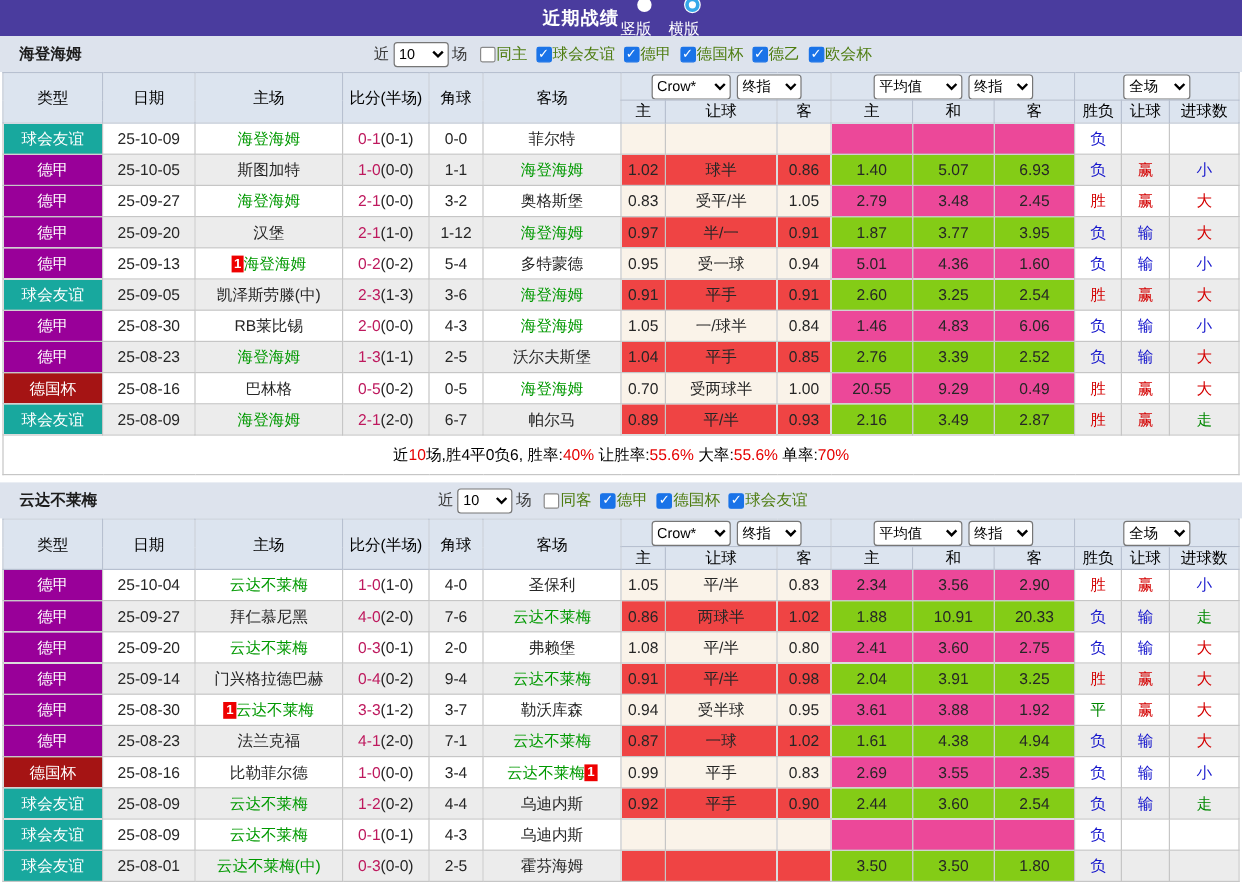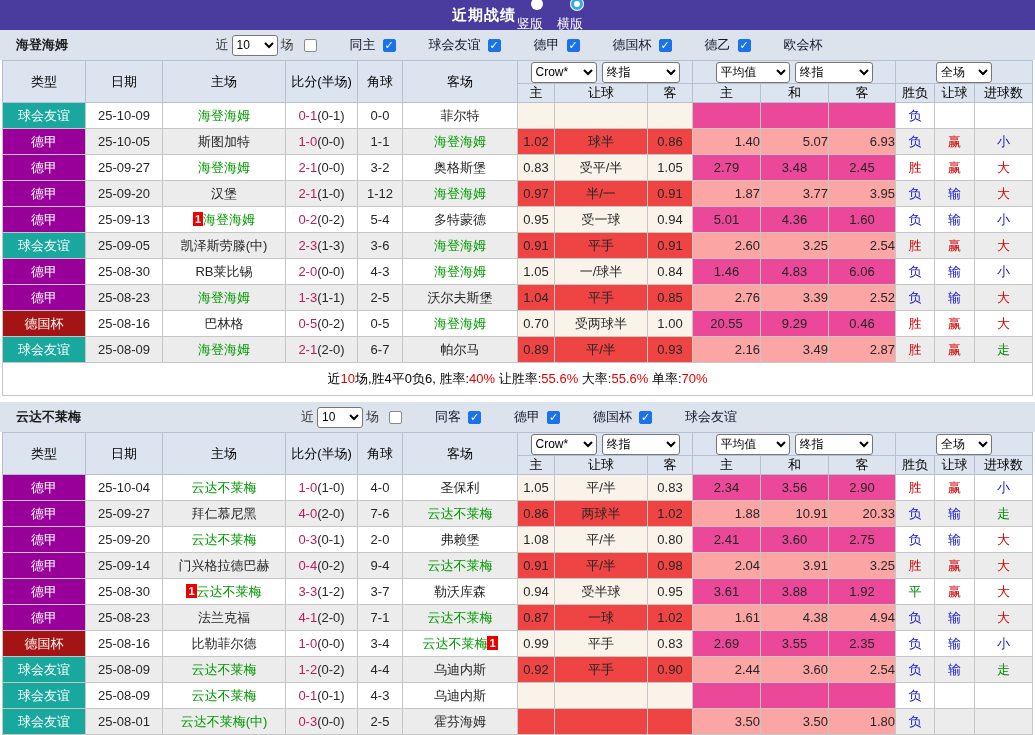--- a/index.html
+++ b/index.html
@@ -16,41 +16,41 @@
   
   .section{position:relative;}
   .section + .section{margin-top:6px;}
   .sec-header{height:30px;background:#dde3ed;position:relative;display:flex;align-items:center;font-size:13px;}
   .team-name{position:absolute;left:16px;font-weight:bold;font-size:13px;color:#1c1c1c;}
   .filters{margin:0 auto;display:flex;align-items:center;}
   .filters .lbl{margin:0 3px;color:#3a3a3a;}
   select{font-size:12px;height:21px;font-family:inherit;border:1px solid #767676;border-radius:3px;background:#fff;}
   .sel-count{width:46px;}
   .sel-crow{width:66px;}
-  .sel-final{width:78px;}
+  .sel-final{width:54px;}
   .sel-avg{width:74px;}
   .sel-full{width:56px;}
   .cb{width:13px;height:13px;box-sizing:border-box;border:1px solid #8a8a8a;border-radius:2px;background:#fff;display:inline-flex;align-items:center;justify-content:center;margin:0 1px 0 7px;flex:0 0 auto;}
   .cb.checked{background:#1a73e8;border-color:#1a73e8;color:#fff;font-size:11px;font-weight:bold;line-height:1;}
-  .cb-label{color:#0f172a;margin-left:32px;}
+  .cb-label{color:#4d7c0f;}
 
   
   table.grid{border-collapse:collapse;table-layout:fixed;width:1031px;margin-left:2px;font-size:13px;}
   .grid th,.grid td{border:1px solid #c6c6c6;text-align:center;padding:0;overflow:hidden;white-space:nowrap;}
   .grid thead th{background:#dce4ef;font-weight:normal;font-size:13px;border-color:#b7c0d0;color:#000;}
   tr.sel-row th{height:22px;}
   tr.lbl-row th{height:15px;}
   .sel-cell{vertical-align:middle;}
   .sel-wrap{display:flex;justify-content:center;gap:5px;align-items:center;}
   tbody td{height:25px;color:#262626;}
   tr.alt td{background:#ececec;}
   td.crow{background:#faf3e9;}
   tr.alt td.crow{background:#ef4444;}
   td.avg{background:#ec4899;}
-  tr.alt td.avg{background:#fca5a5;text-align:right;}
+  tr.alt td.avg{background:#84cc16;}
   .badge{color:#fff;font-size:13px;}
   .team-green{color:#009900;}
   .score-red{color:#be185d;}
   .card{display:inline-block;background:#ee0000;color:#fff;font-size:11px;font-weight:bold;line-height:14px;padding:0 2px;vertical-align:1px;}
   .res-red{color:#d40000;}
   .res-blue{color:#1414cc;}
   .res-green{color:#008800;}
   tr.summary td{height:32px;background:#fff;font-size:13px;color:#000;}
   tr.summary .red{color:#e60000;}
 </style>
@@ -291,21 +291,21 @@
               <td class="">25-08-16</td>
               <td><span class="">巴林格</span></td>
               <td><span class="score-red">0-5</span><span class="">(0-2)</span></td>
               <td class="">0-5</td>
               <td><span class="team-green">海登海姆</span></td>
               <td class="crow">0.70</td>
               <td class="crow">受两球半</td>
               <td class="crow">1.00</td>
               <td class="avg">20.55</td>
               <td class="avg">9.29</td>
-              <td class="avg">0.46</td>
+              <td class="avg">0.49</td>
               <td class="res-red">胜</td>
               <td class="res-red">赢</td>
               <td class="res-red">大</td>
             </tr>
             <tr class="alt">
               <td class="badge" style="background: rgb(24, 168, 158);">球会友谊</td>
               <td class="">25-08-09</td>
               <td><span class="team-green">海登海姆</span></td>
               <td><span class="score-red">2-1</span><span class="">(2-0)</span></td>
               <td class="">6-7</td>

